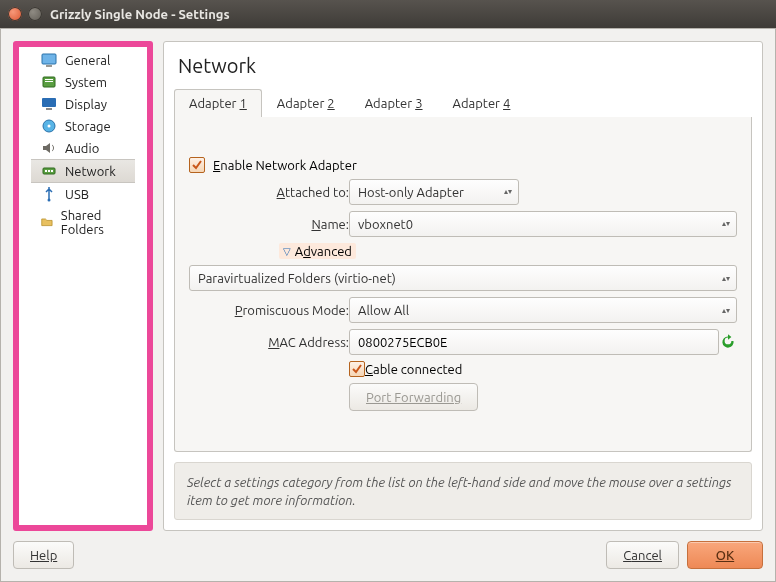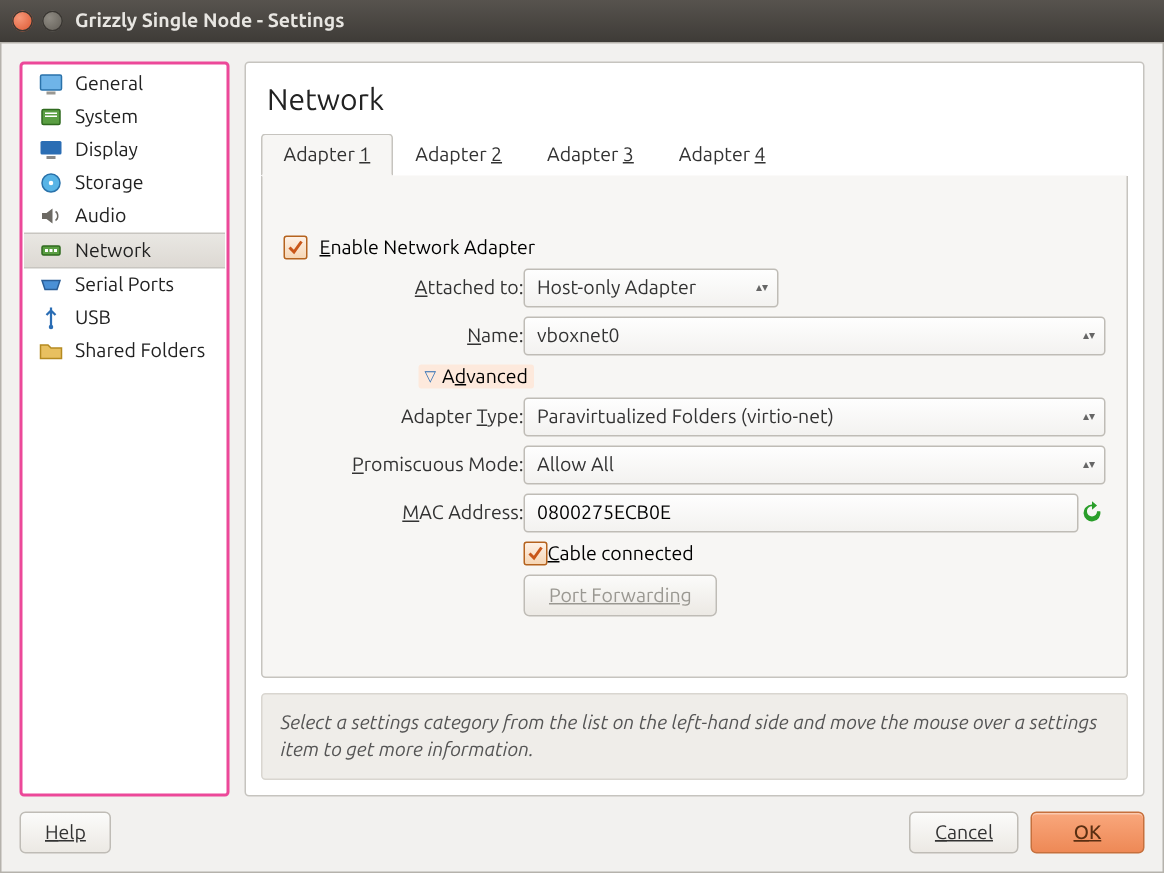--- a/index.html
+++ b/index.html
@@ -18,21 +18,21 @@
   .winbtns { display:flex; gap:6px; }
   .winbtn { width:14px; height:14px; border-radius:50%; display:inline-block; }
   .close-b { background: radial-gradient(circle at 35% 35%, #f79879, #d9522c); box-shadow:0 0 0 1px #3a3733 inset; }
   .min-b { background: radial-gradient(circle at 35% 35%, #8f8b83, #5e5a53); box-shadow:0 0 0 1px #3a3733 inset; }
   .titlebar .title { font-weight:bold; font-size:13px; }
 
   
   .dialog { position:absolute; top:28px; left:0; right:0; bottom:0; background:#f2f1ef; border:1px solid #b5b2ac; display:flex; flex-direction:column; padding:12px; gap:6px;}
   .top-row { display:flex; gap:10px; flex:1; min-height:0; }
 
-  .sidebar { width:140px; background:#fff; border:2px solid #ec4899; border-radius:3px; padding:2px 1px; overflow:hidden;}
+  .sidebar { width:140px; background:#fff; border:6px solid #ec4899; border-radius:3px; padding:2px 12px; overflow:hidden;}
   .sidebar .item { display:flex; align-items:center; gap:8px; padding:3px 10px; font-size:13px; color:#222; cursor:pointer; }
   .sidebar .item.selected { background: linear-gradient(#e9e7e3,#ddd9d3); border-top:1px solid #c8c5c0; border-bottom:1px solid #c8c5c0;}
   .sidebar .ic { width:16px; height:16px; display:inline-flex; align-items:center; justify-content:center;}
 
   .content { flex:1; background:#fff; border:1px solid #c6c4bf; border-radius:3px; display:flex; flex-direction:column; min-width:0;}
   .section-title { font-size:20px; padding:12px 14px 10px; color:#222; border-bottom: none;}
 
   .tabs { display:flex; padding:0 10px; margin-top:2px;}
   .tab { padding:6px 14px 7px; font-size:13px; color:#333; border:1px solid transparent; border-bottom:none; border-radius:3px 3px 0 0; position:relative; cursor:pointer;}
   .tab.active { background:#f7f6f4; border-color:#c6c4bf; }
@@ -147,28 +147,20 @@
               <rect x="4" y="7" width="2" height="2" fill="#fff"></rect>
               <rect x="7" y="7" width="2" height="2" fill="#fff"></rect>
               <rect x="10" y="7" width="2" height="2" fill="#fff"></rect>
             </svg>
           </span>
         <span>Network</span>
       </div>
       <div class="item">
         <span class="ic">
             <svg viewBox="0 0 16 16">
-              <path d="M2 5h12l-2 6H4z" fill="#4a90d6" stroke="#2a5d96"></path>
-            </svg>
-          </span>
-        <span>Serial Ports</span>
-      </div>
-      <div class="item">
-        <span class="ic">
-            <svg viewBox="0 0 16 16">
               <path d="M8 1v12M8 3l-3 3M8 3l3 3" stroke="#2a6db4" stroke-width="1.5" fill="none"></path>
               <circle cx="8" cy="14" r="1.5" fill="#2a6db4"></circle>
             </svg>
           </span>
         <span>USB</span>
       </div>
       <div class="item">
         <span class="ic">
             <svg viewBox="0 0 16 16">
               <path d="M1 4h5l2 2h7v7H1z" fill="#e8c060" stroke="#b58a20"></path>
@@ -215,21 +207,20 @@
         </div>
 
         <div>
           <span class="adv-toggle">
             <span class="tri">▽</span>
             <span>A<span class="ul">d</span>vanced</span>
           </span>
         </div>
 
         <div class="form-row">
-          <span class="form-label">Adapter <span class="ul">T</span>ype:</span>
           <div class="combo">
             <span>Paravirtualized Folders (virtio-net)</span>
             <span class="spin">▴▾</span>
           </div>
         </div>
 
         <div class="form-row">
           <span class="form-label"><span class="ul">P</span>romiscuous Mode:</span>
           <div class="combo">
             <span>Allow All</span>

